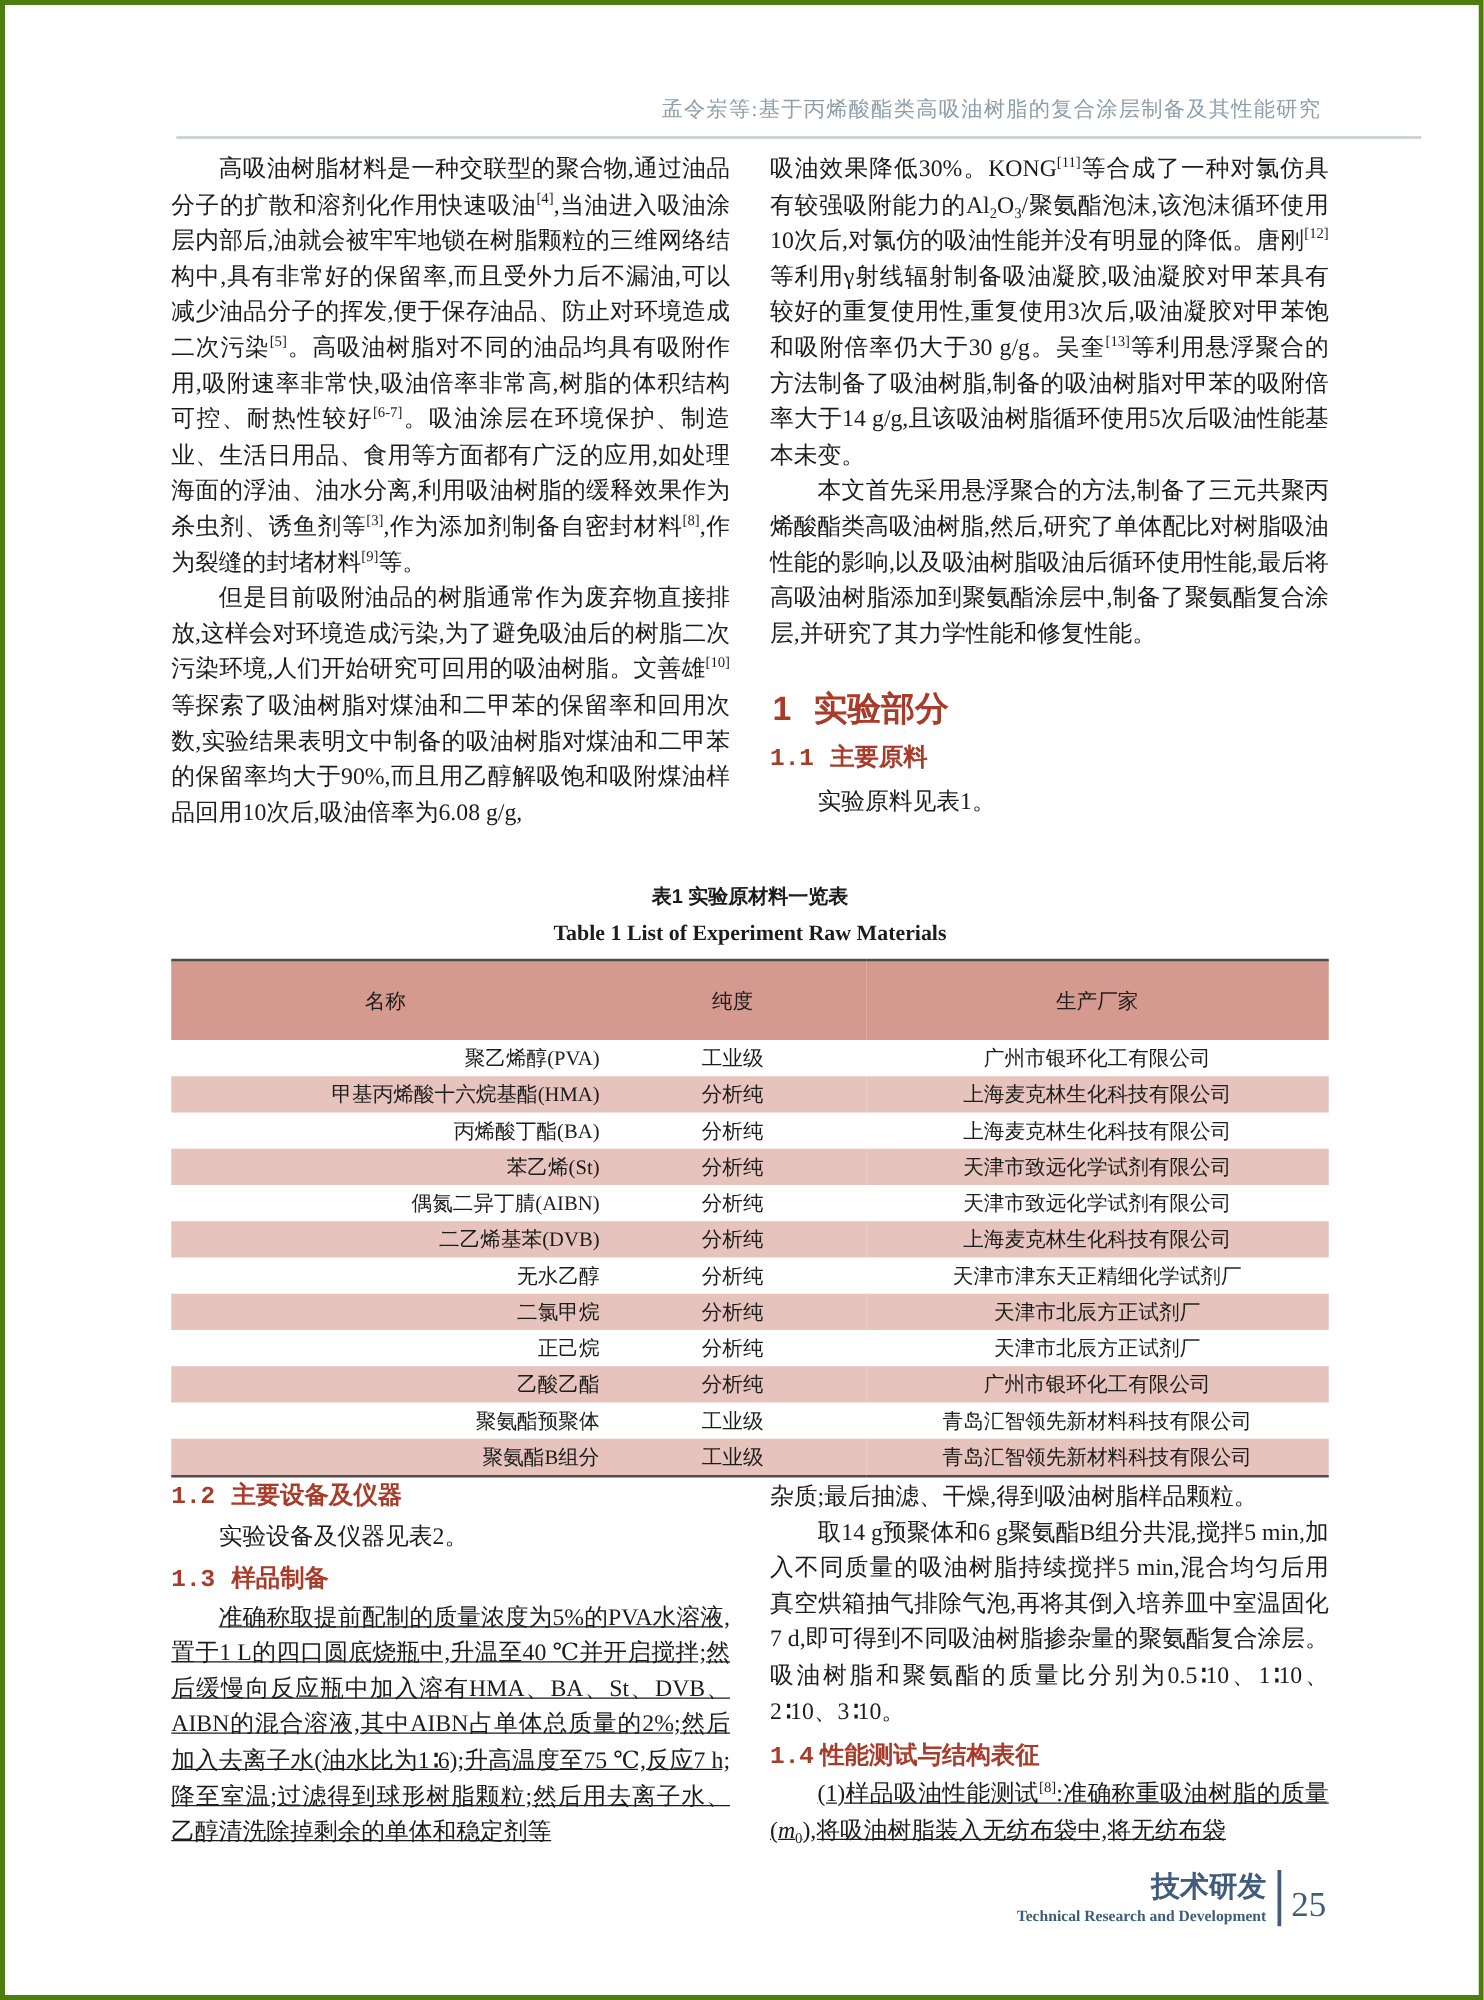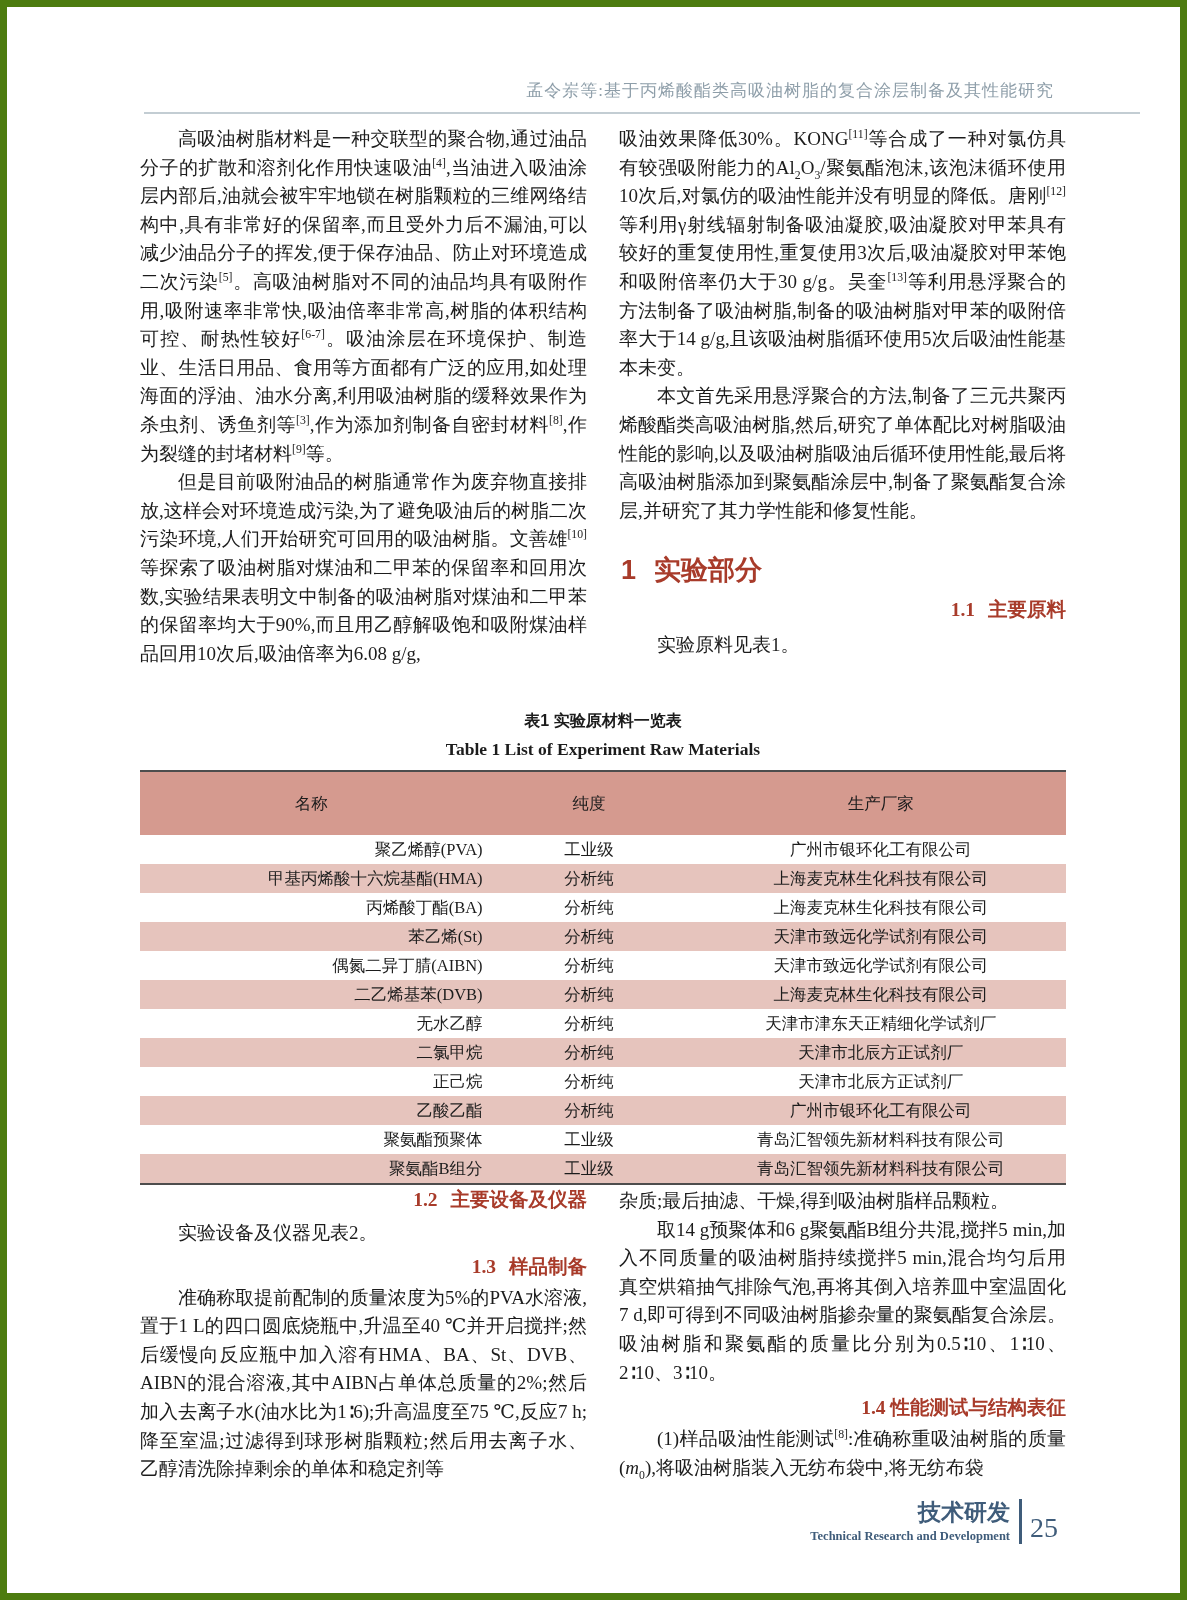--- a/index.html
+++ b/index.html
@@ -8,21 +8,21 @@
     --table-row-alt-bg:#e6c4bd;
     --footer-blue:#3f5c7a;
     --header-grey:#8e9ea9;
     --rule-grey:#c3cdd3;
     --ink:#1c1c1c;
   }
   html,body{margin:0;padding:0;background:#ffffff;}
   .page{
     position:relative;width:1187px;height:1600px;background:#fff;
     font-family:"Liberation Serif","DejaVu Serif",serif;color:var(--ink);
-    overflow:hidden;border:7px solid #4d7c0f;box-sizing:border-box;
+    overflow:hidden;border:4px solid #4d7c0f;box-sizing:border-box;
   }
   
   .running-title{
     position:absolute;top:72px;right:126px;font-size:17px;
     color:var(--header-grey);letter-spacing:1px;white-space:nowrap;
   }
   .header-rule{
     position:absolute;top:105px;left:137px;width:996px;height:2px;
     background:var(--rule-grey);
   }
@@ -36,29 +36,29 @@
   sup{font-size:0.62em;vertical-align:super;line-height:0;}
   sub{font-size:0.62em;vertical-align:sub;line-height:0;}
   
   .h1{
     font-family:"Liberation Sans","DejaVu Sans",sans-serif;font-weight:bold;
     color:var(--heading-red);font-size:27px;line-height:34px;margin:28px 0 0 2px;
     text-align:left;
   }
   .h1 .num{margin-right:18px;}
   .h2{
-    font-family:Liberation Serif, serif;font-weight:bold;
+    font-family:Liberation Mono, monospace;font-weight:bold;
     color:var(--heading-red);font-size:19.5px;line-height:26px;margin:10px 0 0 0;
-    text-align:right;
+    text-align:left;
   }
   .h2 .num{margin-right:13px;}
   .h2.tight .num{margin-right:5px;}
   .mt6{margin-top:6px !important;}
   .mt8{margin-top:8px !important;}
-  .mt4{margin-top:4px !important;}
+  .mt4{margin-top:4px !important;text-decoration:underline;}
   
   .table-block{position:absolute;top:702px;left:133px;width:926px;}
   .tbl-title-cn{
     text-align:center;font-family:"Liberation Sans","DejaVu Sans",sans-serif;
     font-weight:bold;font-size:16px;line-height:24px;
   }
   .tbl-title-en{
     text-align:center;font-family:"Liberation Serif","DejaVu Serif",serif;
     font-weight:bold;font-size:17.5px;line-height:24px;margin-top:4px;
   }

